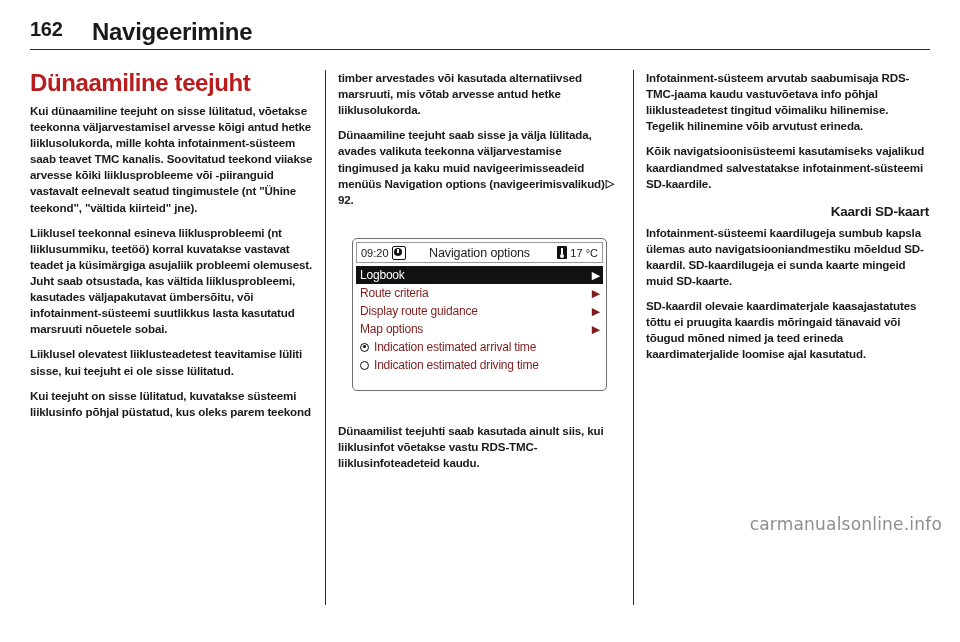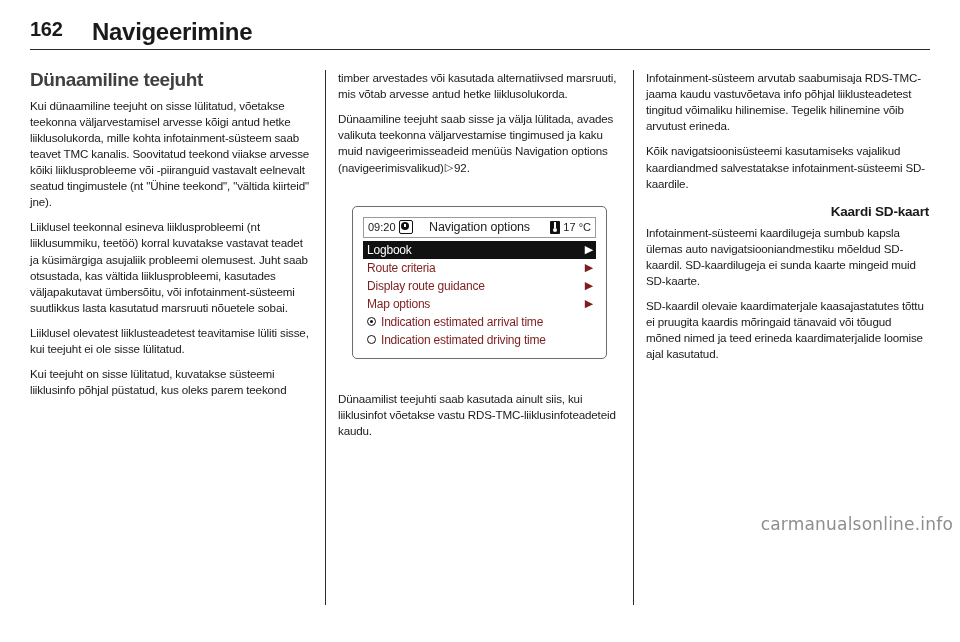--- a/index.html
+++ b/index.html
@@ -83,42 +83,42 @@
   .col-rule {
     position: absolute;
     left: 12px;
     top: 0;
     bottom: -5px;
     width: 1px;
     background: #2b2b2b;
   }
 
   h1.sec {
-    font-size: 19px;
+    font-size: 24px;
     font-weight: bold;
     letter-spacing: -0.4px;
     margin: 0 0 7px 0;
     line-height: 1.08;
-    color: #404040;
+    color: #b91c1c;
   }
   h1.sec.spaced { margin-top: 16px; }
 
   h2.sub {
     font-size: 13.5px;
     font-weight: bold;
     letter-spacing: -0.2px;
     margin: 13px 0 5px 0;
     line-height: 1.1;
     color: #1a1a1a;
     text-align: right;
   }
 
   p.body {
     font-size: 11.6px;
-    font-weight: normal;
+    font-weight: bold;
     line-height: 1.39;
     letter-spacing: -0.15px;
     margin: 0 0 9px 0;
     color: #1a1a1a;
   }
   p.body:last-child { margin-bottom: 0; }
 
   .ref-arrow {
     display: inline-block;
     font-size: 11px;
@@ -144,21 +144,21 @@
     align-items: center;
     justify-content: center;
   }
   .screen {
     width: 255px;
     height: 153px;
     border: 1px solid #6d6d6d;
     border-radius: 5px;
     background: #ffffff;
     box-sizing: border-box;
-    padding: 10px;
+    padding: 3px;
     display: flex;
     flex-direction: column;
     overflow: hidden;
   }
   .status-bar {
     height: 21px;
     flex: none;
     border: 1px solid #9a9a9a;
     box-sizing: border-box;
     display: flex;
@@ -277,21 +277,21 @@
     position: absolute;
     left: 1.5px; top: 1.5px;
     width: 3px; height: 3px;
     border-radius: 50%;
     background: #111;
   }
 
   
   .watermark {
     position: absolute;
-    right: 7px;
+    right: 18px;
     bottom: 8px;
     font-size: 17px;
     color: #8e8e8e;
     letter-spacing: 0.2px;
     font-family: "DejaVu Sans", sans-serif;
   }
 </style>
 </head>
 <body>
 

